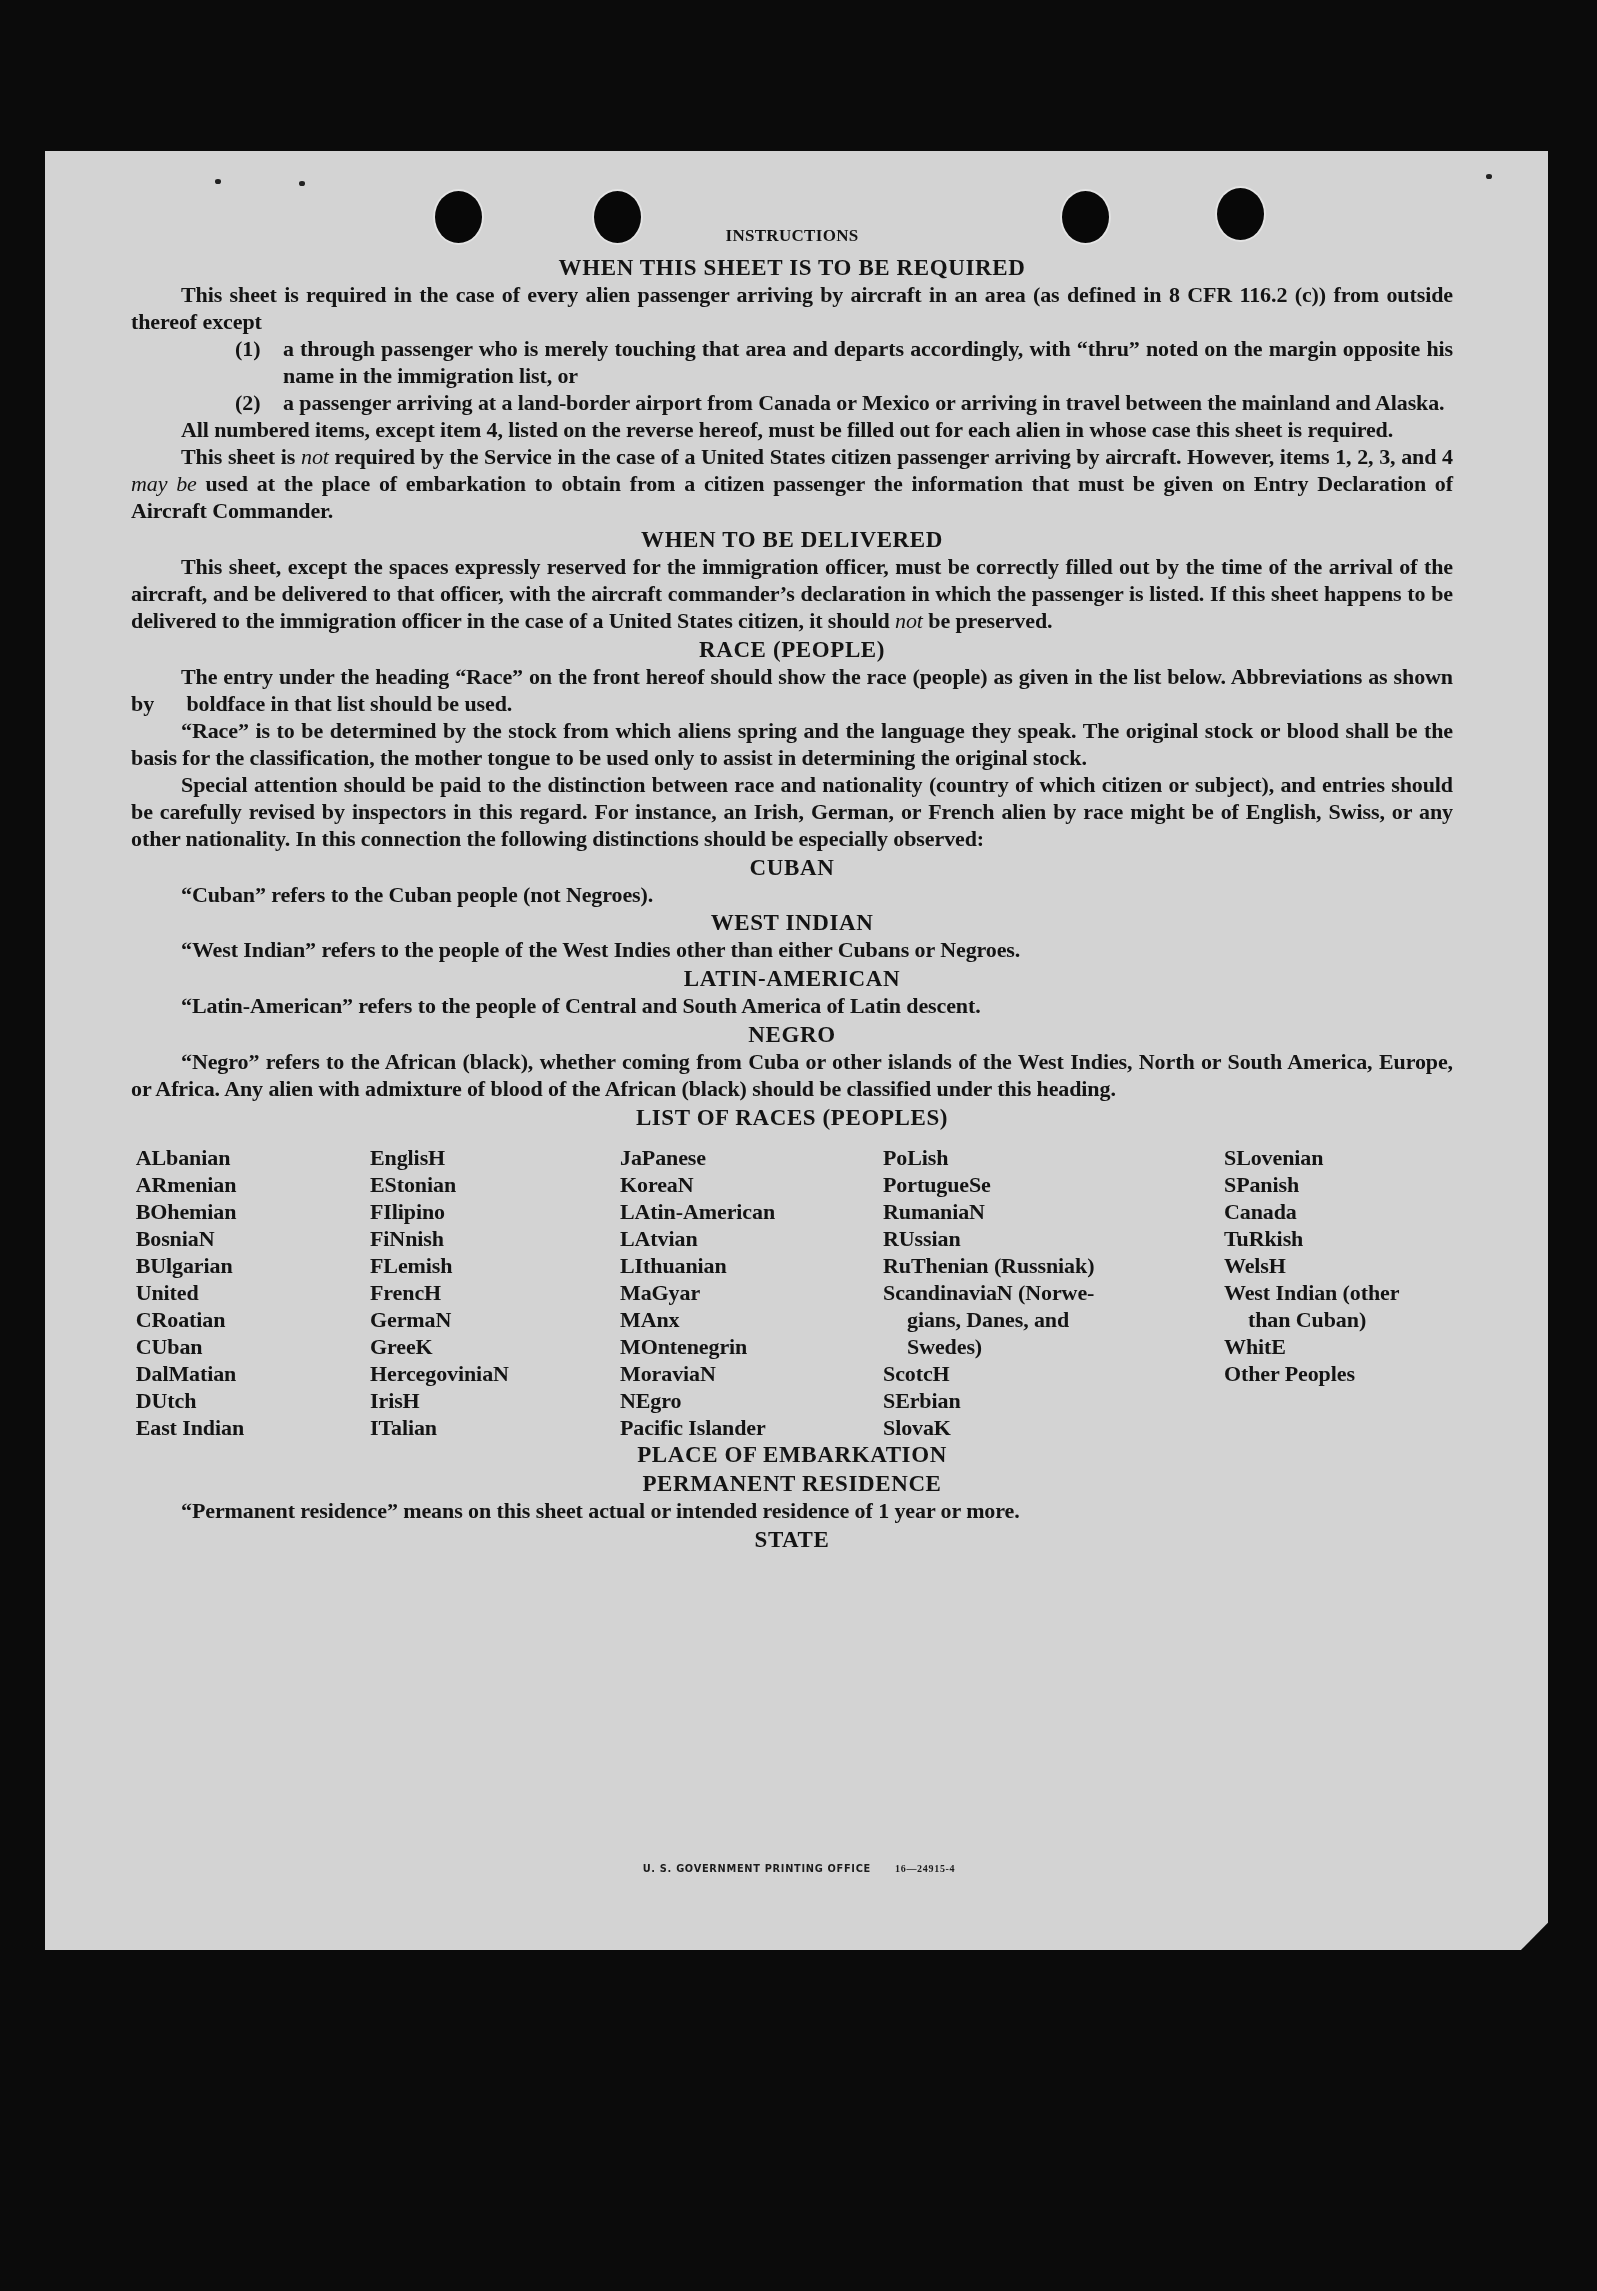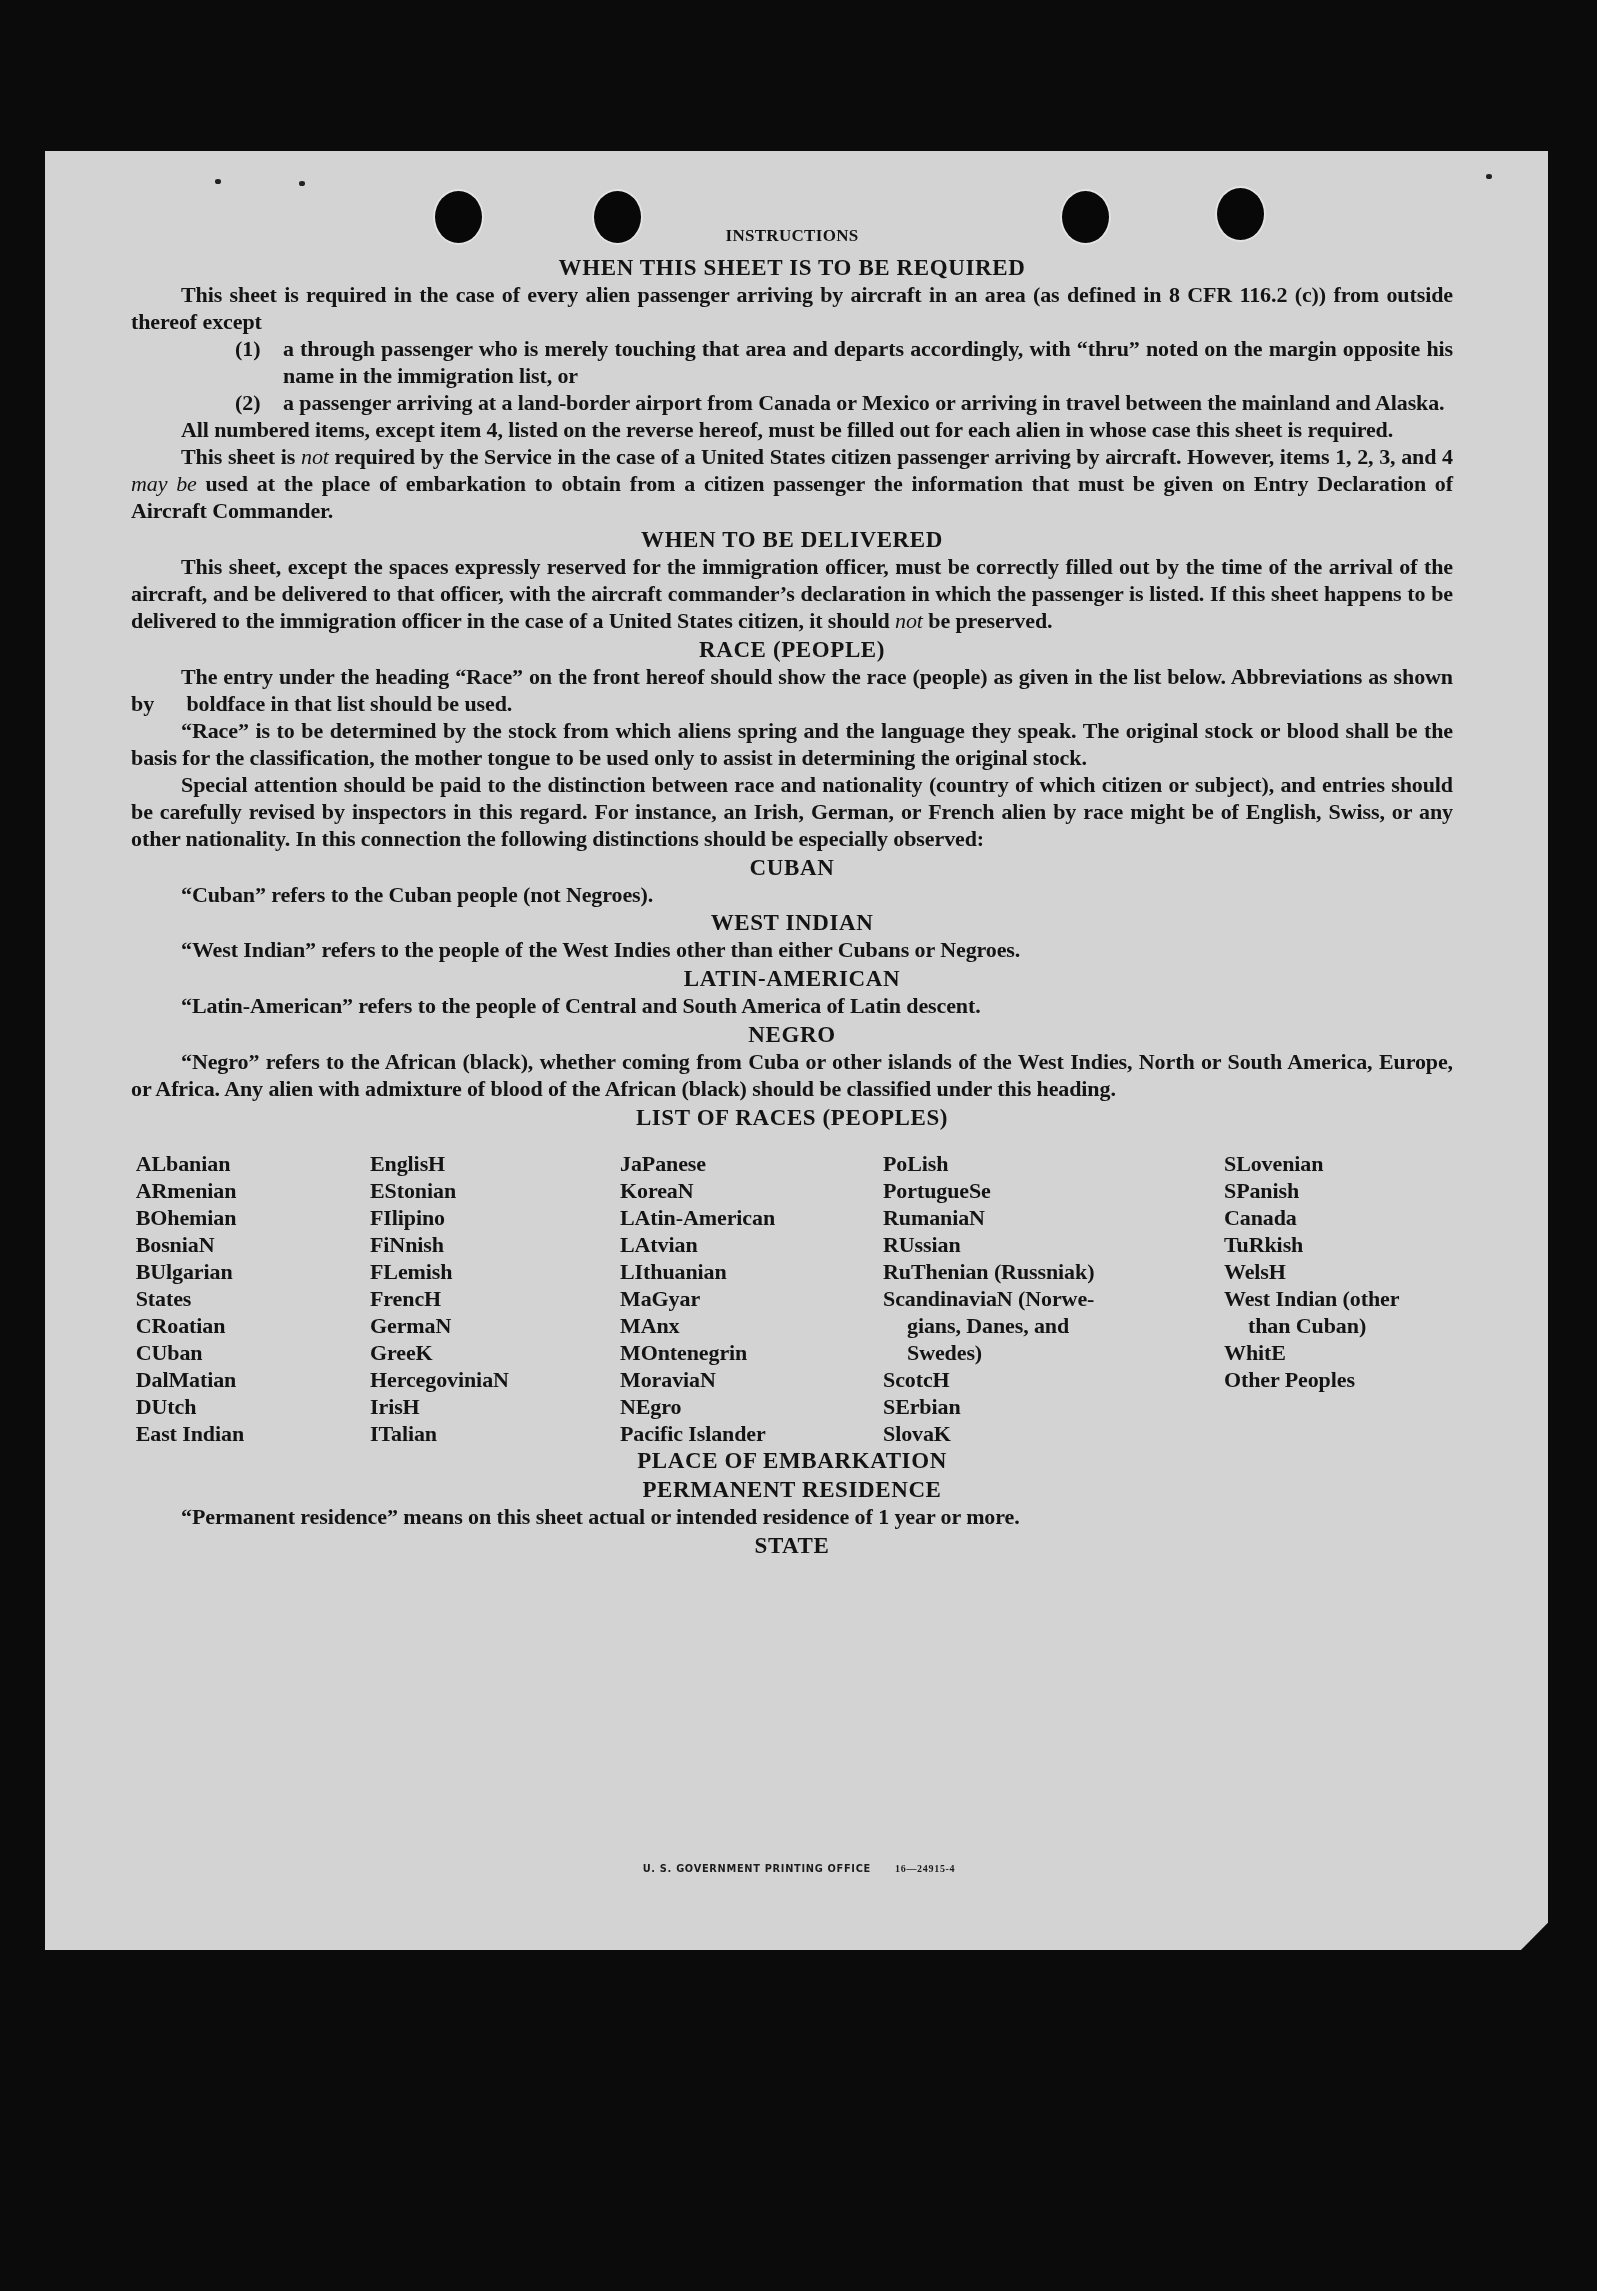--- a/index.html
+++ b/index.html
@@ -47,21 +47,21 @@
   .item {
     display: flex; margin-left: 104px;
   }
   .item .num { width: 48px; flex: none; }
   .item .txt { flex: 1; text-align: justify; }
   em, .ital { font-style: italic; font-weight: normal; }
   .bf { font-weight: 700; margin-left: 27px; }
   .races {
     position: relative;
     height: 295px;
-    margin-top: 19px;
+    margin-top: 13px;
     font-size: 22px;
     line-height: 27px;
   }
   .race-col { position: absolute; top: 0; }
   .race { white-space: nowrap; font-weight: bold; }
   .race.cont { padding-left: 24px; }
   .footer {
     position: absolute; left: 0; width: 100%;
     top: 1863px; text-align: center;
     font-family: "DejaVu Sans", sans-serif;
@@ -121,21 +121,21 @@
   <p class="para">“Negro” refers to the African (black), whether coming from Cuba or other islands of the West Indies, North or South America, Europe, or Africa.  Any alien with admixture of blood of the African (black) should be classified under this heading.</p>
 
   <div class="heading">LIST OF RACES (PEOPLES)</div>
   <div class="races" id="races">
     <div class="race-col" style="left:4.7px;">
         <div class="race">ALbanian</div>
         <div class="race">ARmenian</div>
         <div class="race">BOhemian</div>
         <div class="race">BosniaN</div>
         <div class="race">BUlgarian</div>
-        <div class="race">States</div>
+        <div class="race">United</div>
         <div class="race">CRoatian</div>
         <div class="race">CUban</div>
         <div class="race">DalMatian</div>
         <div class="race">DUtch</div>
         <div class="race">East Indian</div>
       </div>
     <div class="race-col" style="left:239px;">
         <div class="race">EnglisH</div>
         <div class="race">EStonian</div>
         <div class="race">FIlipino</div>

